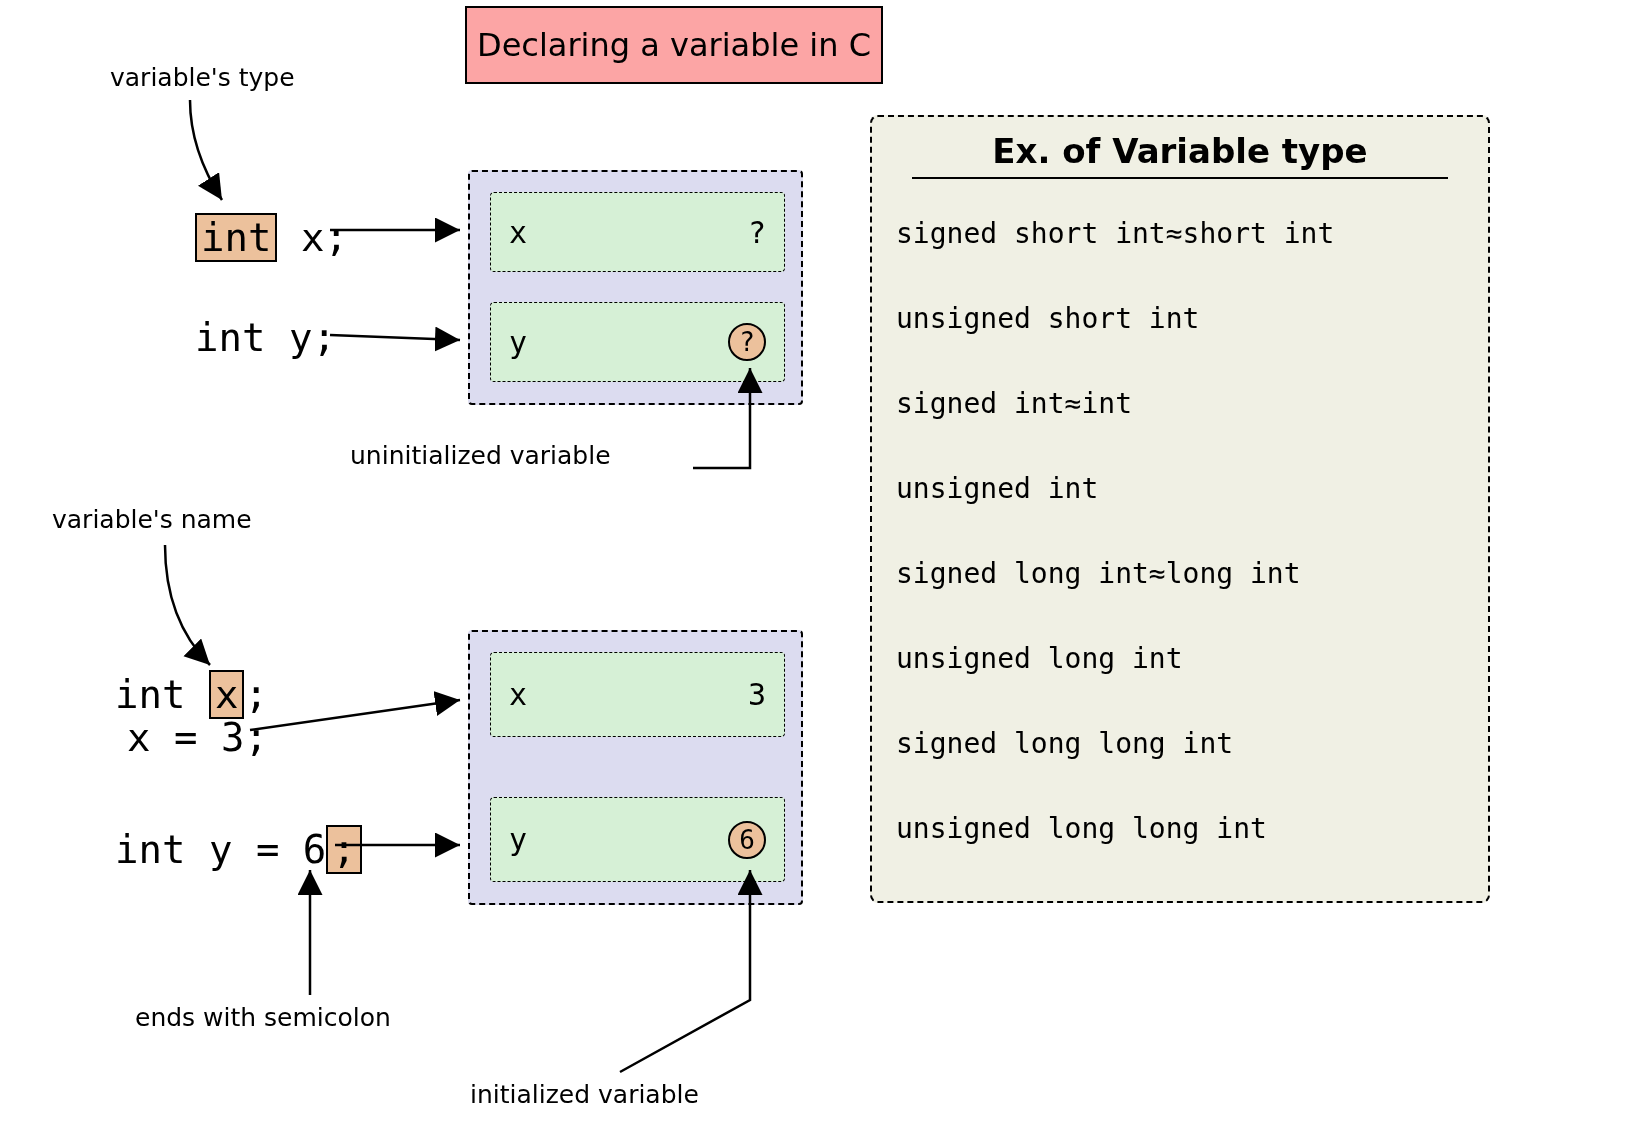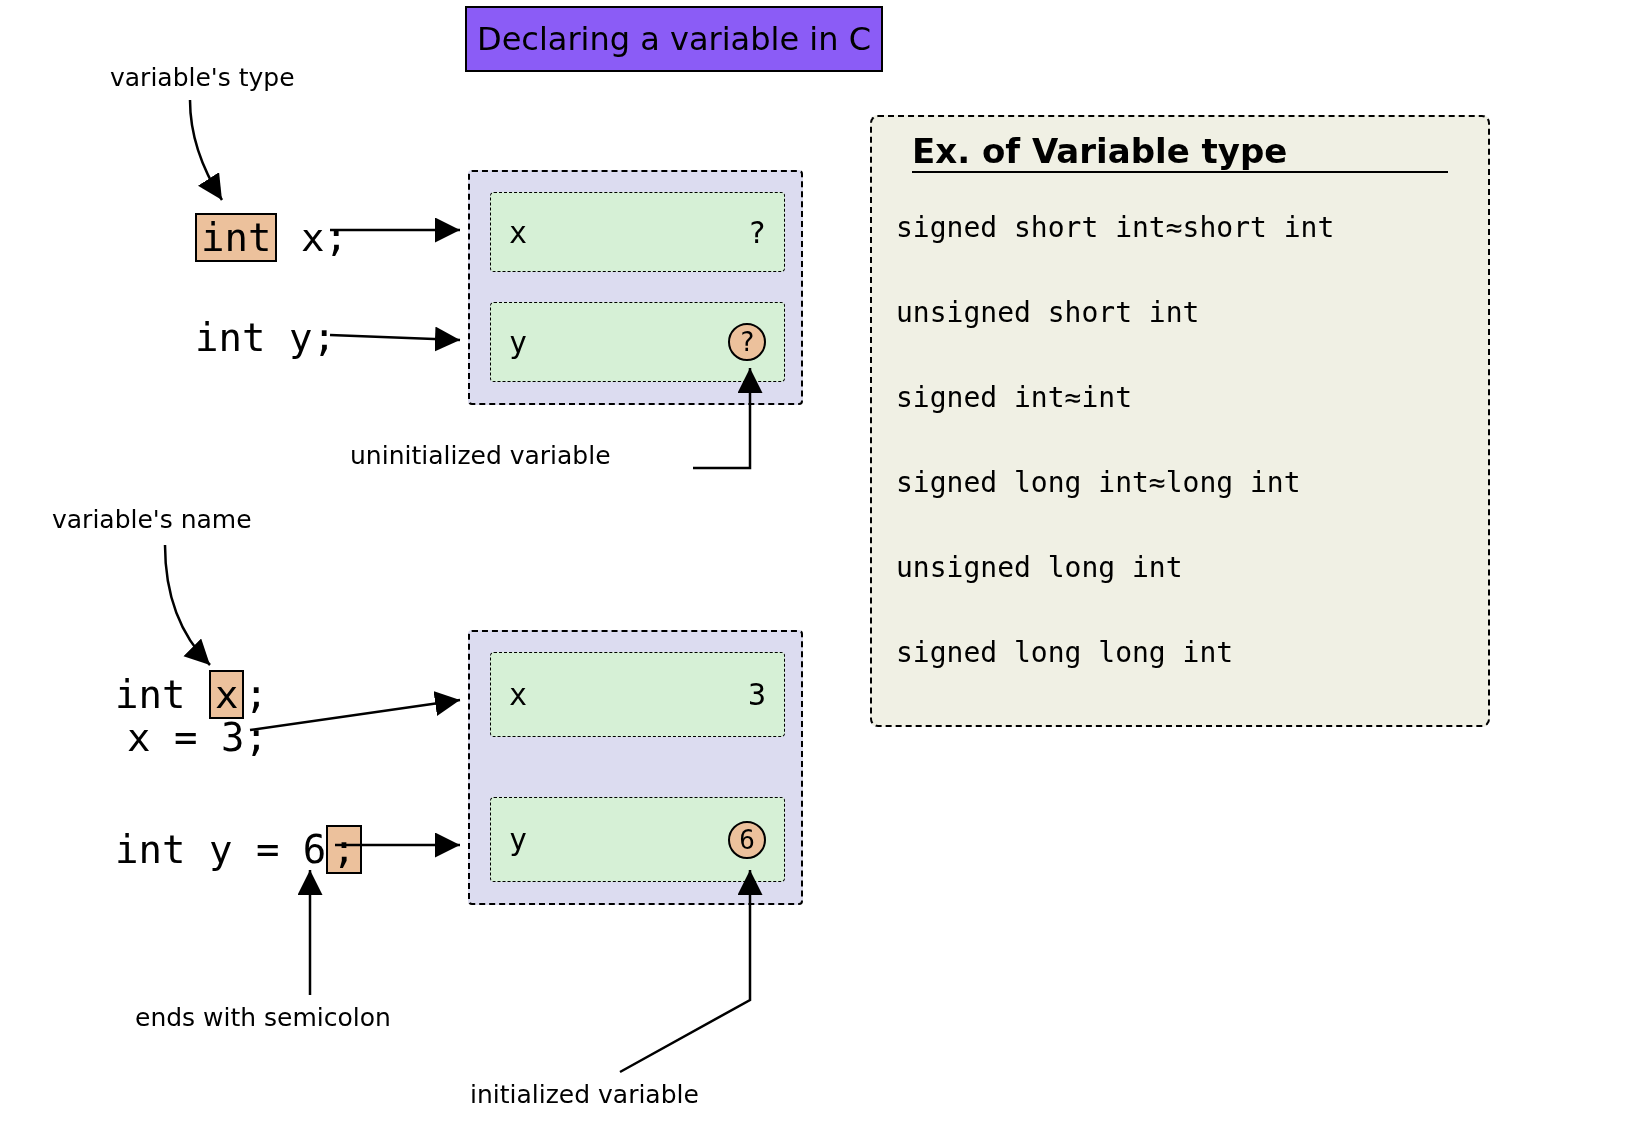--- a/index.html
+++ b/index.html
@@ -7,23 +7,23 @@
       width: 1640px;
       height: 1143px;
       background: #fff;
       font-family: "DejaVu Sans", Verdana, sans-serif;
       position: relative;
     }
     .mono { font-family: "DejaVu Sans Mono", Consolas, monospace; }
     .title-box {
       position: absolute;
       left: 465px; top: 6px;
-      background: #8b5cf6;
+      background: #fca5a5;
       border: 2px solid #000;
-      padding: 12px 10px;
+      padding: 18px 10px;
       font-size: 32px;
     }
     .label { position: absolute; font-size: 25px; }
     .peach-box {
       background: #ecc19c;
       border: 2px solid #000;
       padding: 0 4px;
       display: inline-block;
     }
     .code-line { position: absolute; font-size: 39px; }
@@ -59,21 +59,23 @@
       left: 870px; top: 115px;
       width: 620px;
       border: 2.5px dashed #000;
       background: #f0f0e4;
       border-radius: 8px;
       padding: 14px 20px 30px 20px;
     }
     .types-title {
       font-size: 34px;
       font-weight: bold;
+      text-align: center;
       border-bottom: 2px solid #000;
+      padding-bottom: 6px;
       margin: 0 20px 12px 20px;
     }
     .type-item { font-size: 28px; padding: 26px 4px; }
     svg.arrows {
       position: absolute;
       left: 0; top: 0;
       width: 1640px; height: 1143px;
       pointer-events: none;
     }
   </style>
@@ -126,23 +128,25 @@
     </span>
   </div>
 </div>
 
 <div class="types-panel">
   <div class="types-title">Ex. of Variable type</div>
   <div id="types-list">
       <div class="type-item mono">signed short int≈short int</div>
       <div class="type-item mono">unsigned short int</div>
       <div class="type-item mono">signed int≈int</div>
+      <div class="type-item mono">unsigned int</div>
       <div class="type-item mono">signed long int≈long int</div>
       <div class="type-item mono">unsigned long int</div>
       <div class="type-item mono">signed long long int</div>
+      <div class="type-item mono">unsigned long long int</div>
     </div>
 </div>
 
 <svg class="arrows">
   <defs>
     <marker id="ah" markerWidth="12" markerHeight="12" refX="10" refY="5" orient="auto">
       <path d="M0,0 L10,5 L0,10 Z" fill="#000"></path>
     </marker>
   </defs>
 

